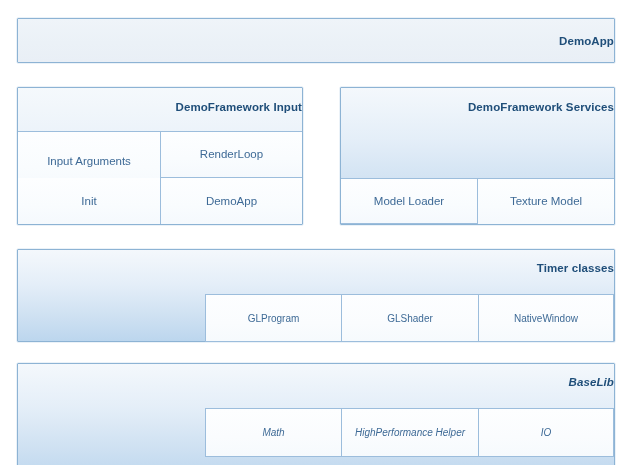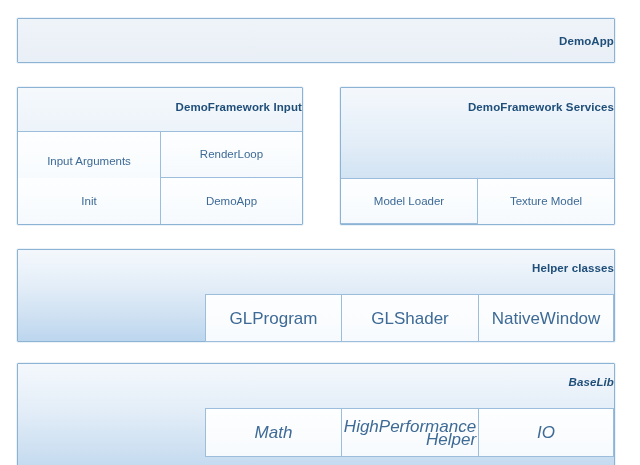--- a/index.html
+++ b/index.html
@@ -67,23 +67,23 @@
 
   
   .cell {
     position: absolute;
     box-sizing: border-box;
     border: 1px solid #9CBDDC;
     background: linear-gradient(to bottom, #FDFEFF 0%, #FAFCFE 60%, #F6FAFD 100%);
     display: flex;
     align-items: center;
     justify-content: center;
-    text-align: right;
+    text-align: left;
     color: #3E6A96;
-    font-size: 17px;
+    font-size: 10px;
     line-height: 13px;
     padding: 0 3px;
   }
   .cell.two-line { line-height: 13px; }
 
   
   .grid-cell {
     position: absolute;
     box-sizing: border-box;
     border-right: 1px solid #9CBDDC;
@@ -128,21 +128,21 @@
 
     <div class="title" style="top:12px;">DemoFramework Services</div>
 
     <div class="grid-cell top-line" style="left:0px; top:90px; width:137px; height:46px;">Model Loader</div>
 
     <div class="grid-cell top-line no-right no-bottom" style="left:137px; top:90px; width:136px; height:46px;">Texture Model</div>
   </div>
 
   <div class="block grad" style="left:17px; top:249px; width:598px; height:93px;">
 
-    <div class="title" style="top:11px;">Helper classes</div>
+    <div class="title" style="top:11px;">Timer classes</div>
 
     <div class="cell" style="left:187px; top:44px; width:137px; height:48px;">GLProgram</div>
 
     <div class="cell" style="left:323px; top:44px; width:138px; height:48px;">GLShader</div>
 
     <div class="cell" style="left:460px; top:44px; width:136px; height:48px;">NativeWindow</div>
   </div>
 
   <div class="block grad" style="left:17px; top:363px; width:598px; height:118px;font-style:italic;">
 

